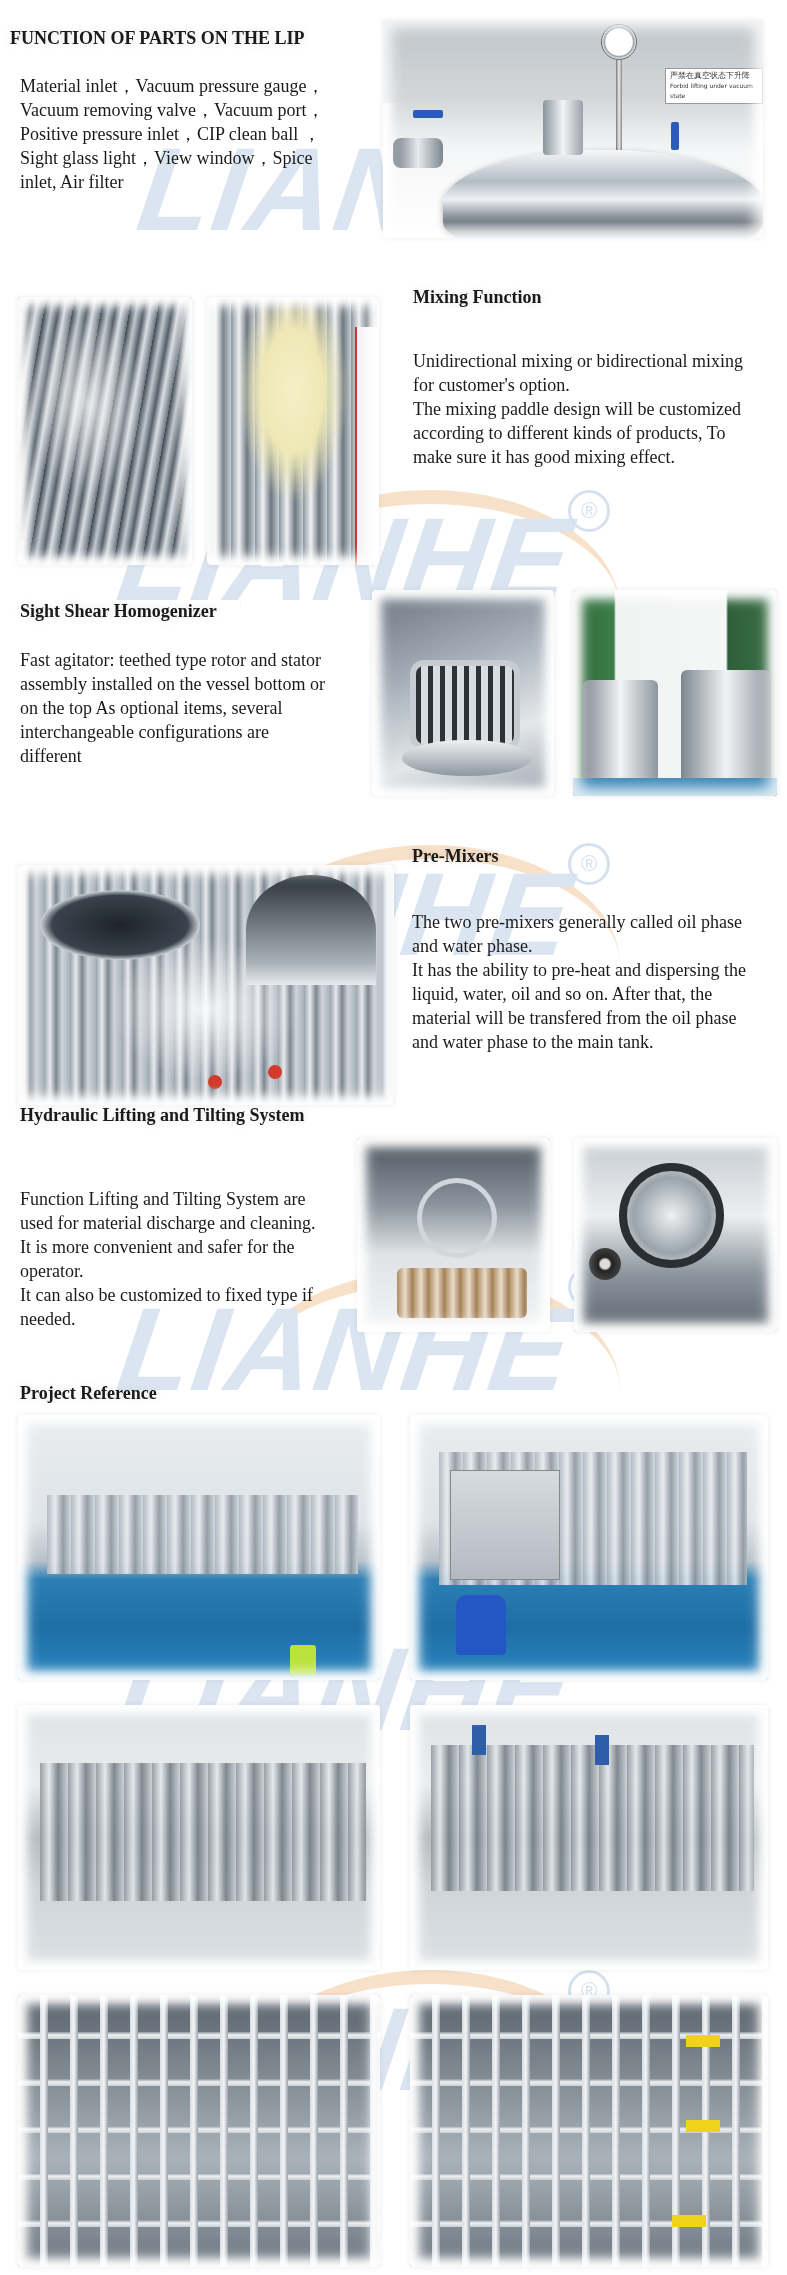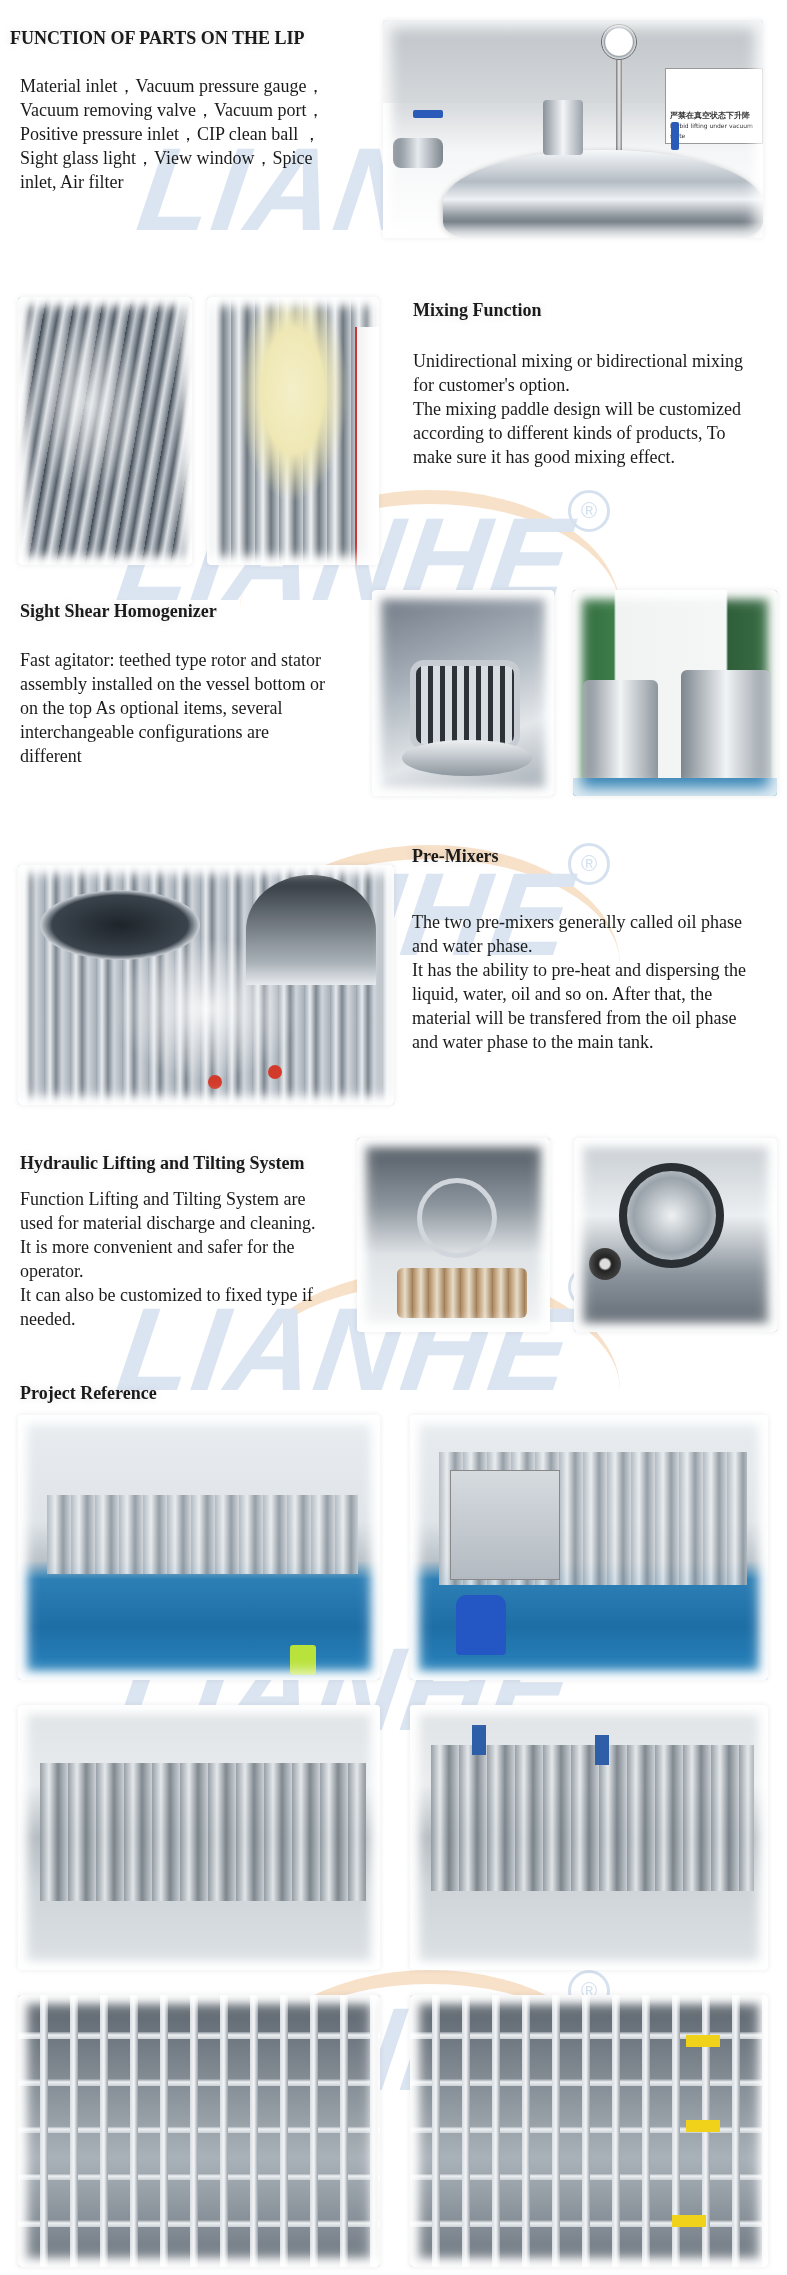--- a/index.html
+++ b/index.html
@@ -138,35 +138,35 @@
 Vacuum removing valve，Vacuum port，
 Positive pressure inlet，CIP clean ball ，
 Sight glass light，View window，Spice
 inlet, Air filter</p>
 
 <div class="photo" style="left:383px;top:20px;width:380px;height:218px;background:linear-gradient(180deg,#c9cdd1 0%,#d9dcdf 40%,#f5f6f7 60%,#ffffff 100%);">
   <div class="abs" style="left:0;top:0;width:100%;height:38%;background:linear-gradient(180deg,#bfc4c8,#d4d8db);"></div>
   <div class="gauge" style="left:218px;top:4px;"></div>
   <div class="abs" style="left:233px;top:40px;width:6px;height:90px;background:linear-gradient(90deg,#777,#eee,#888);"></div>
   <div class="sign" style="left:282px;top:48px;">
-    <div style="font-weight:bold;margin-top:40px;">严禁在真空状态下升降</div>
+    <div style="font-weight:normal;">严禁在真空状态下升降</div>
     <div style="font-size:6px;">Forbid lifting under vacuum state</div>
   </div>
   <div class="handle-blue" style="left:30px;top:90px;width:30px;height:8px;"></div>
   <div class="handle-blue" style="left:288px;top:102px;width:8px;height:28px;"></div>
   <div class="dome" style="left:60px;top:130px;width:320px;height:90px;"></div>
   <div class="abs" style="left:160px;top:80px;width:40px;height:55px;background:linear-gradient(90deg,#8a939b,#f3f5f7,#9aa2aa);border-radius:4px;"></div>
   <div class="abs" style="left:10px;top:118px;width:50px;height:30px;background:linear-gradient(90deg,#6d767f,#e6eaee,#7d868e);border-radius:8px;"></div>
 </div>
 
 <div class="photo steel-dark" style="left:18px;top:297px;width:174px;height:268px;"></div>
 <div class="photo cream" style="left:207px;top:297px;width:172px;height:268px;">
   <div class="abs" style="right:0;top:30px;width:24px;height:238px;background:linear-gradient(90deg,#f2f2f2,#ffffff);border-left:2px solid #c33;"></div>
 </div>
-<h2 class="heading" style="left:413px;top:299px;text-align:right;">Mixing Function</h2>
+<h2 class="heading" style="left:413px;top:286px;text-align:right;">Mixing Function</h2>
 <p class="para" style="left:413px;top:349px;width:370px;">Unidirectional mixing or bidirectional mixing
 for customer's option.
 The mixing paddle design will be customized
 according to different kinds of products, To
 make sure it has good mixing effect.</p>
 
 <h2 class="heading" style="left:20px;top:600px;">Sight Shear Homogenizer</h2>
 <p class="para" style="left:20px;top:648px;width:345px;">Fast agitator: teethed type rotor and stator
 assembly installed on the vessel bottom or
 on the top As optional items, several
@@ -189,21 +189,21 @@
   <div class="abs" style="left:250px;top:200px;width:14px;height:14px;border-radius:50%;background:#d23a2a;"></div>
 </div>
 <h2 class="heading" style="left:412px;top:845px;">Pre-Mixers</h2>
 <p class="para" style="left:412px;top:910px;width:372px;">The two pre-mixers generally called oil phase
 and water phase.
 It has the ability to pre-heat and dispersing the
 liquid, water, oil and so on. After that, the
 material will be transfered from the oil phase
 and water phase to the main tank.</p>
 
-<h2 class="heading" style="left:20px;top:1152px;">Hydraulic Lifting and Tilting System</h2>
+<h2 class="heading" style="left:20px;top:1104px;">Hydraulic Lifting and Tilting System</h2>
 <p class="para" style="left:20px;top:1187px;width:345px;">Function Lifting and Tilting System are
 used for material discharge and cleaning.
 It is more convenient and safer for the
 operator.
 It can also be customized to fixed type if
 needed.</p>
 <div class="photo" style="left:357px;top:1138px;width:193px;height:194px;background:linear-gradient(180deg,#4c555e 0%,#8d969e 35%,#dfe3e6 60%,#f3f5f6 100%);">
   <div class="abs" style="left:60px;top:40px;width:80px;height:80px;border-radius:50%;border:5px solid #d0d6dc;"></div>
   <div class="abs" style="left:40px;top:130px;width:130px;height:50px;background:repeating-linear-gradient(90deg,#b08a5e 0px,#e9dcc8 8px,#9c7b55 16px);border-radius:6px;"></div>
 </div>

